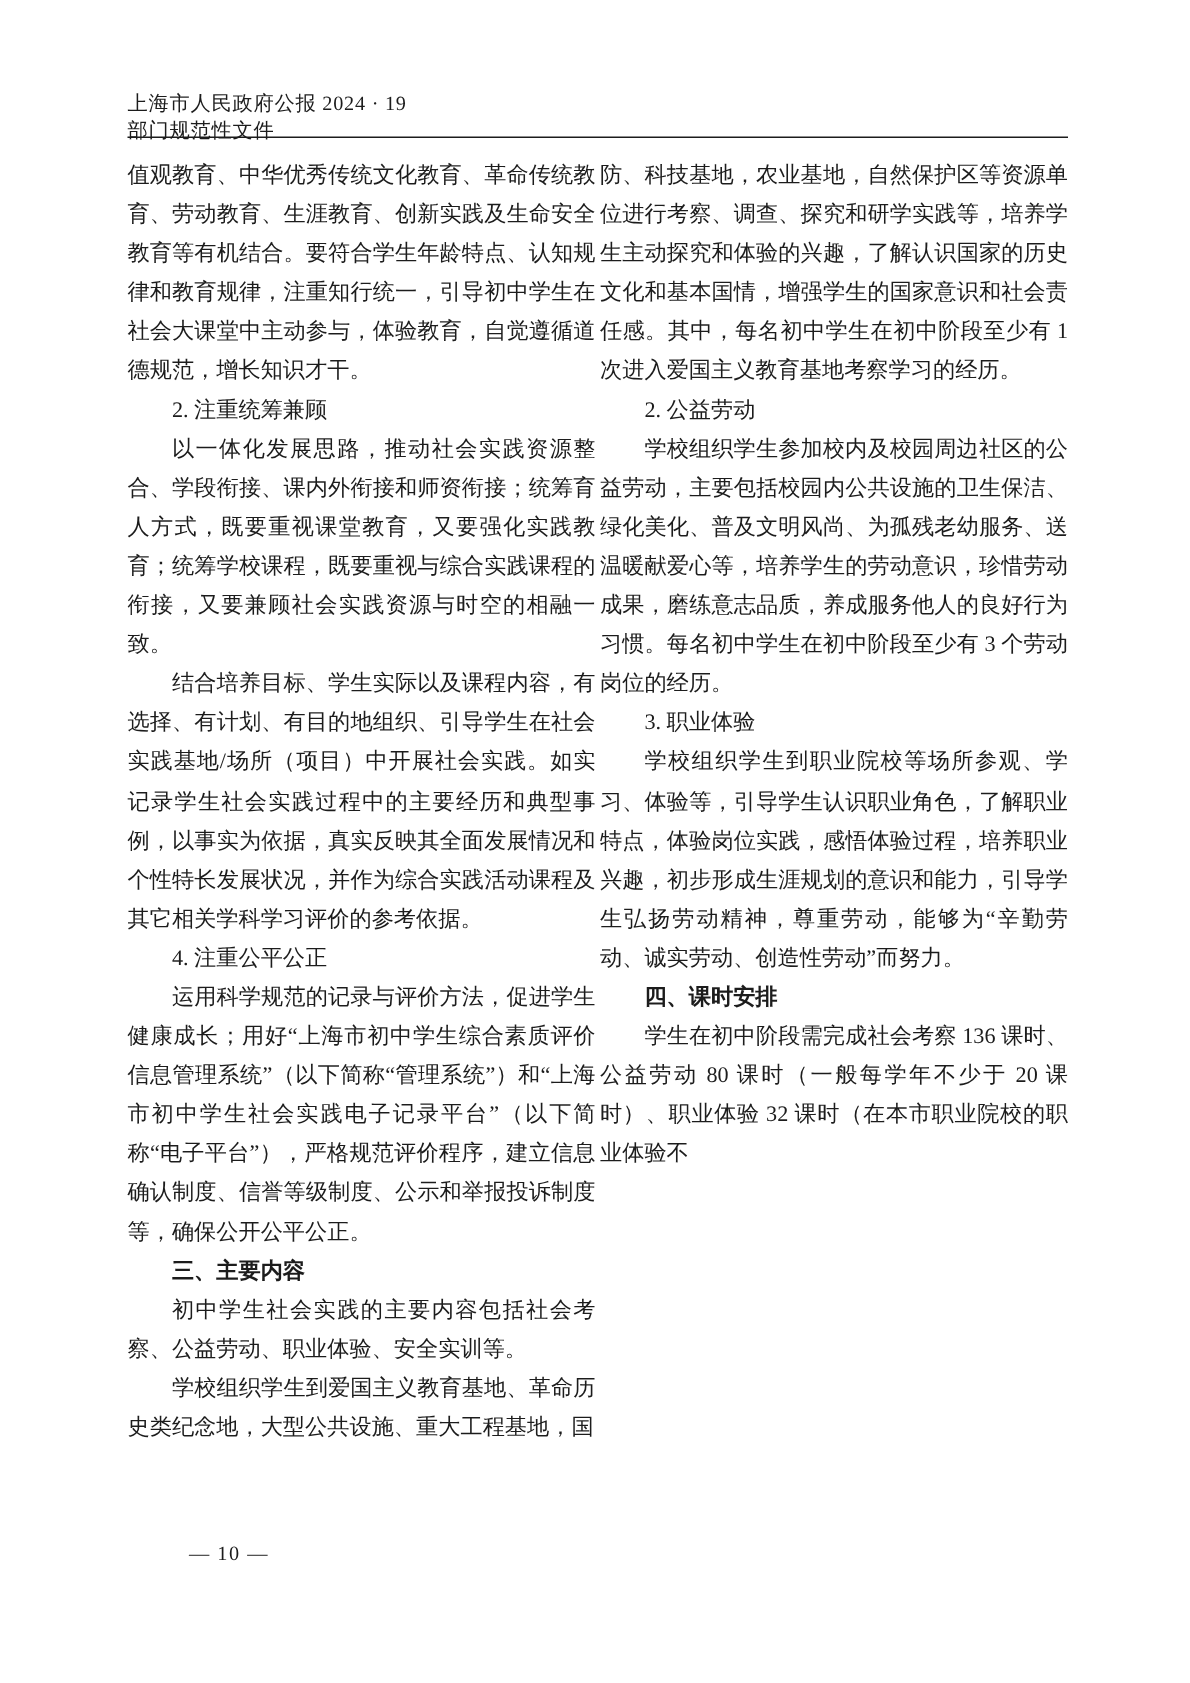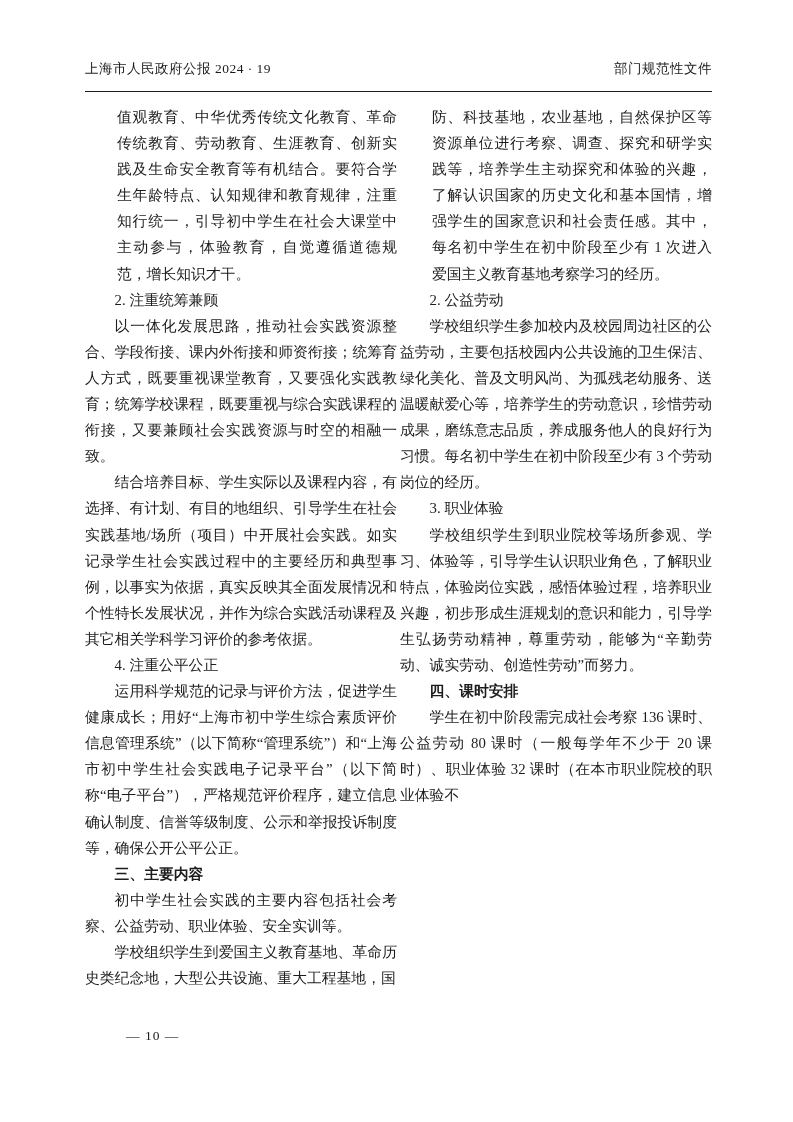--- a/index.html
+++ b/index.html
@@ -20,20 +20,21 @@
     position: absolute;
     top: 60px;
     left: 85px;
     width: 627px;
     display: flex;
     justify-content: space-between;
     align-items: baseline;
     font-size: 13.5px;
     line-height: 18px;
     letter-spacing: 0.5px;
+    flex-direction: column;
   }
   .header-rule {
     position: absolute;
     top: 91px;
     left: 85px;
     width: 627px;
     border-top: 1.6px solid #1c1c1c;
     height: 0;
   }
   .content {
@@ -50,21 +51,20 @@
     line-height: 26.1px;
     text-align: justify;
     text-justify: inter-character;
   }
   .column p {
     margin: 0;
     text-indent: 2em;
   }
   .column p.continuation {
     text-indent: 0;
-    margin-left: 32px;
   }
   .column p.heading {
     font-weight: bold;
     font-family: Liberation Sans, sans-serif;
   }
   .footer {
     position: absolute;
     top: 1027px;
     left: 86px;
     font-size: 13.5px;

